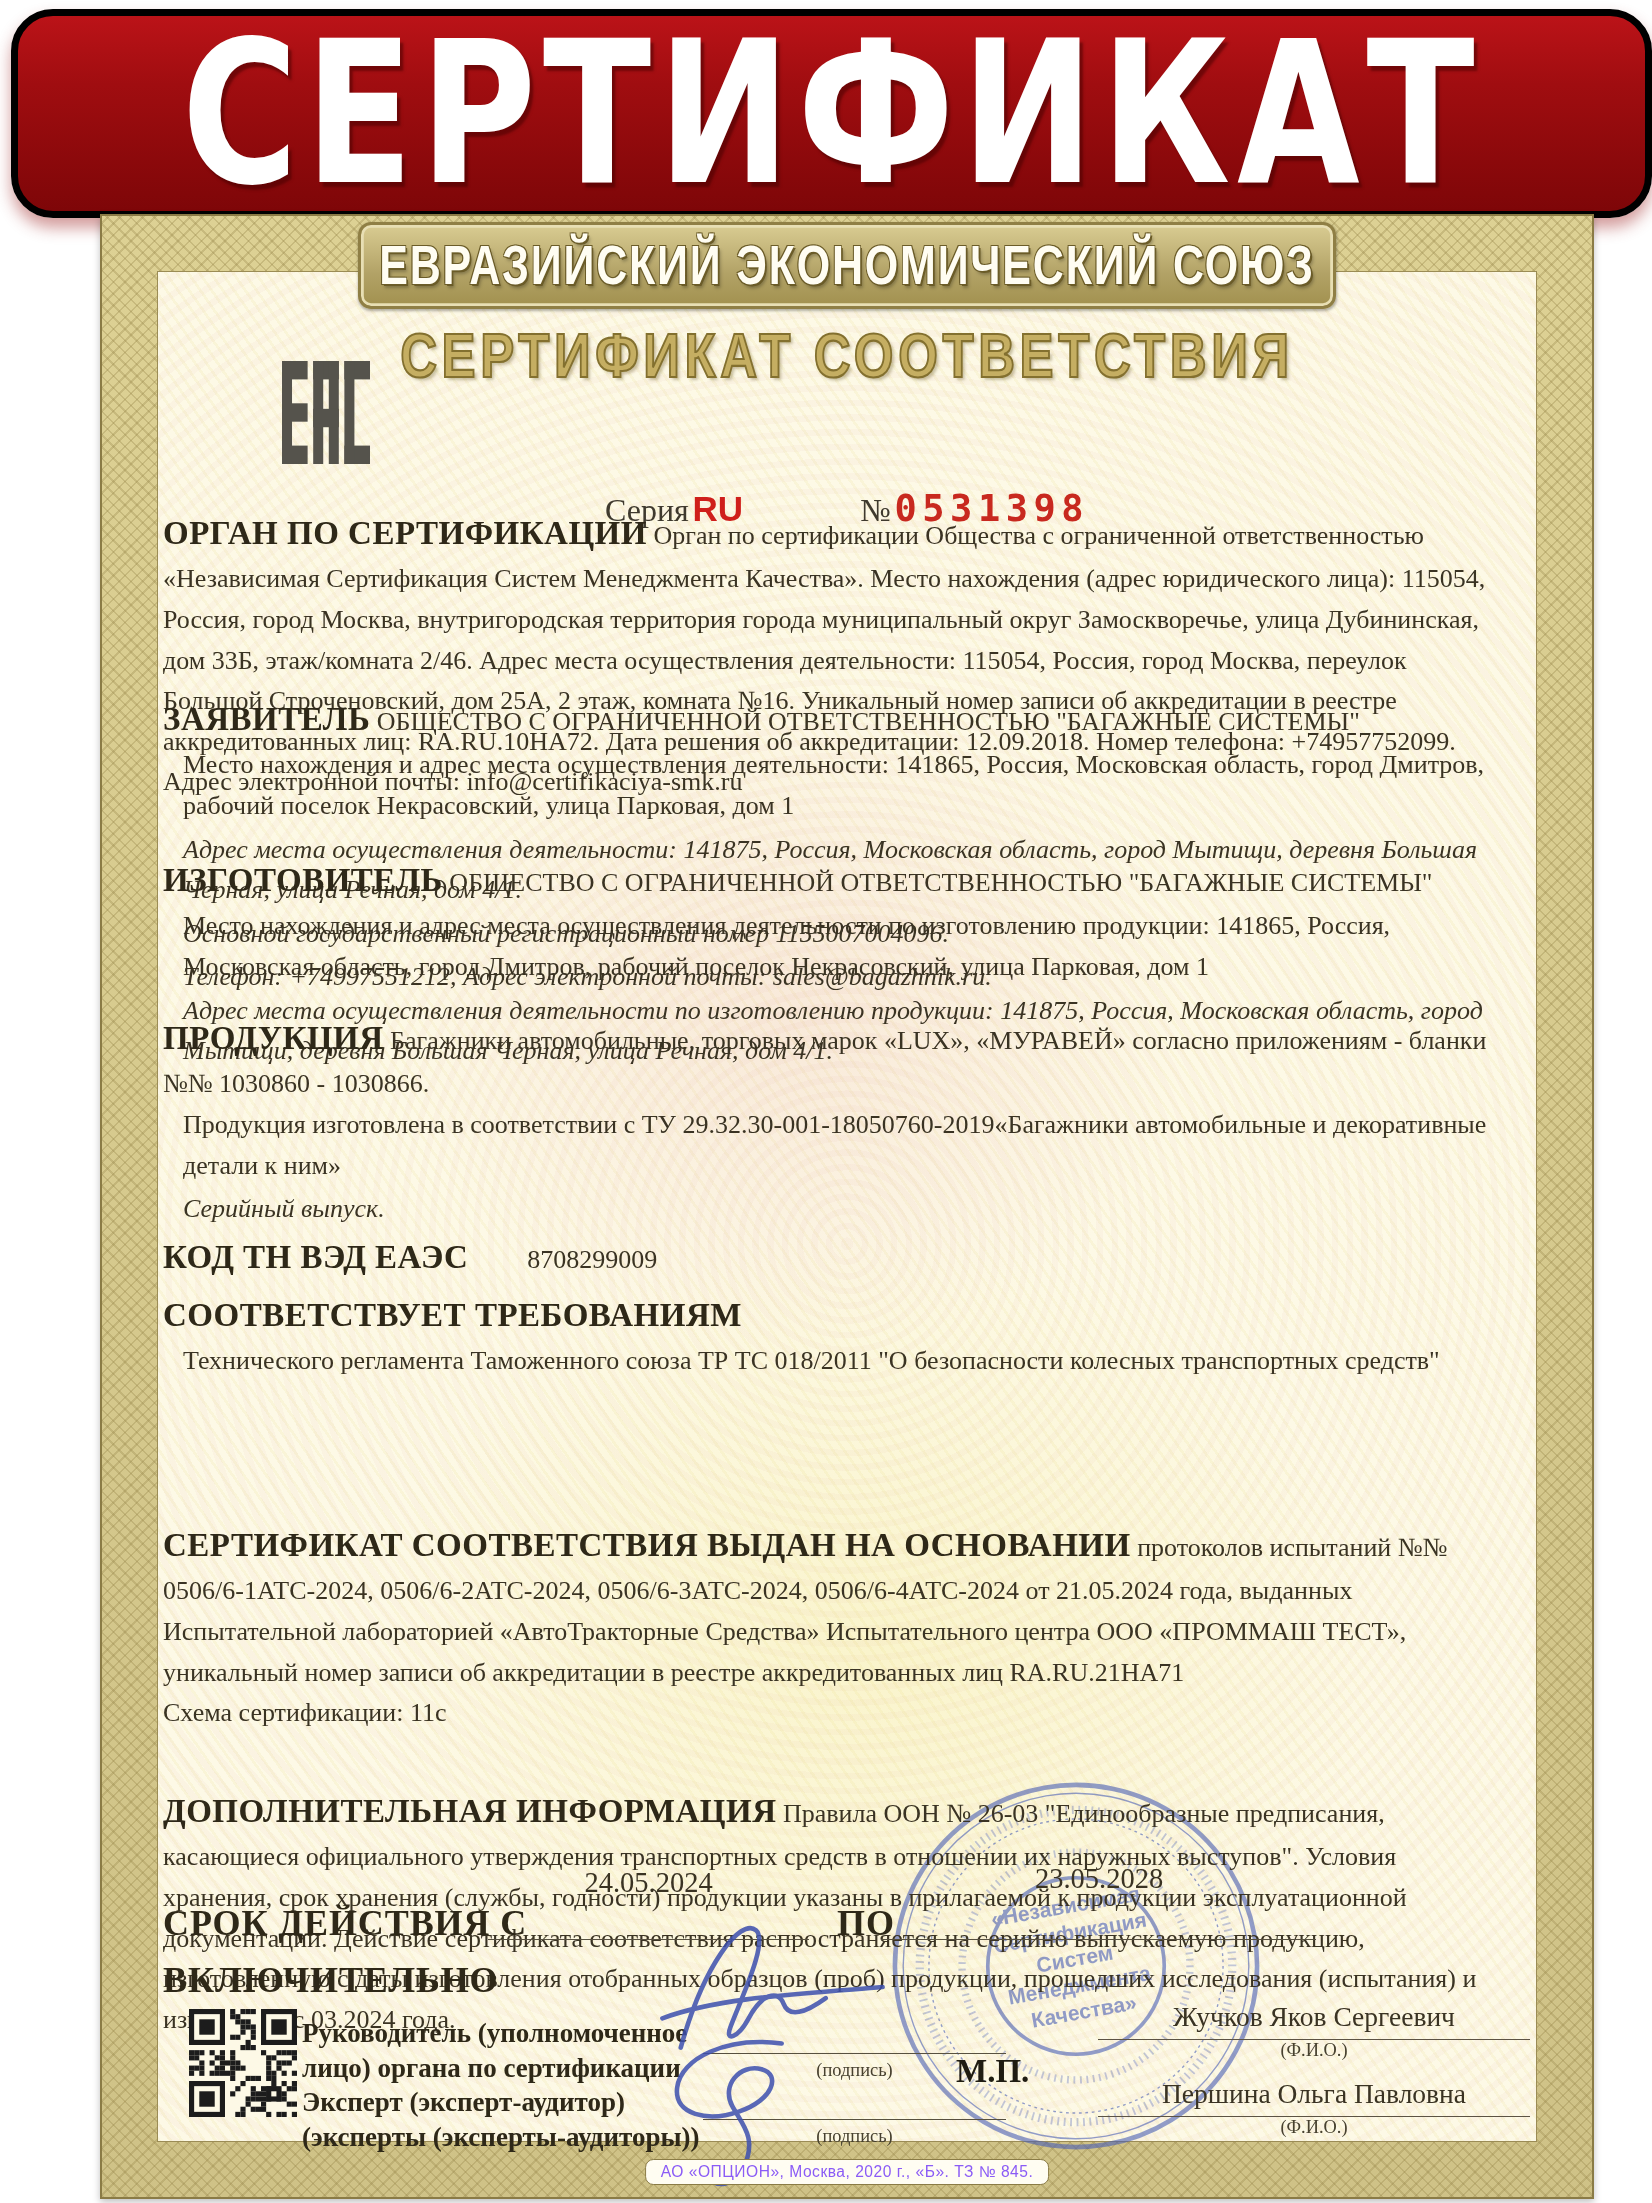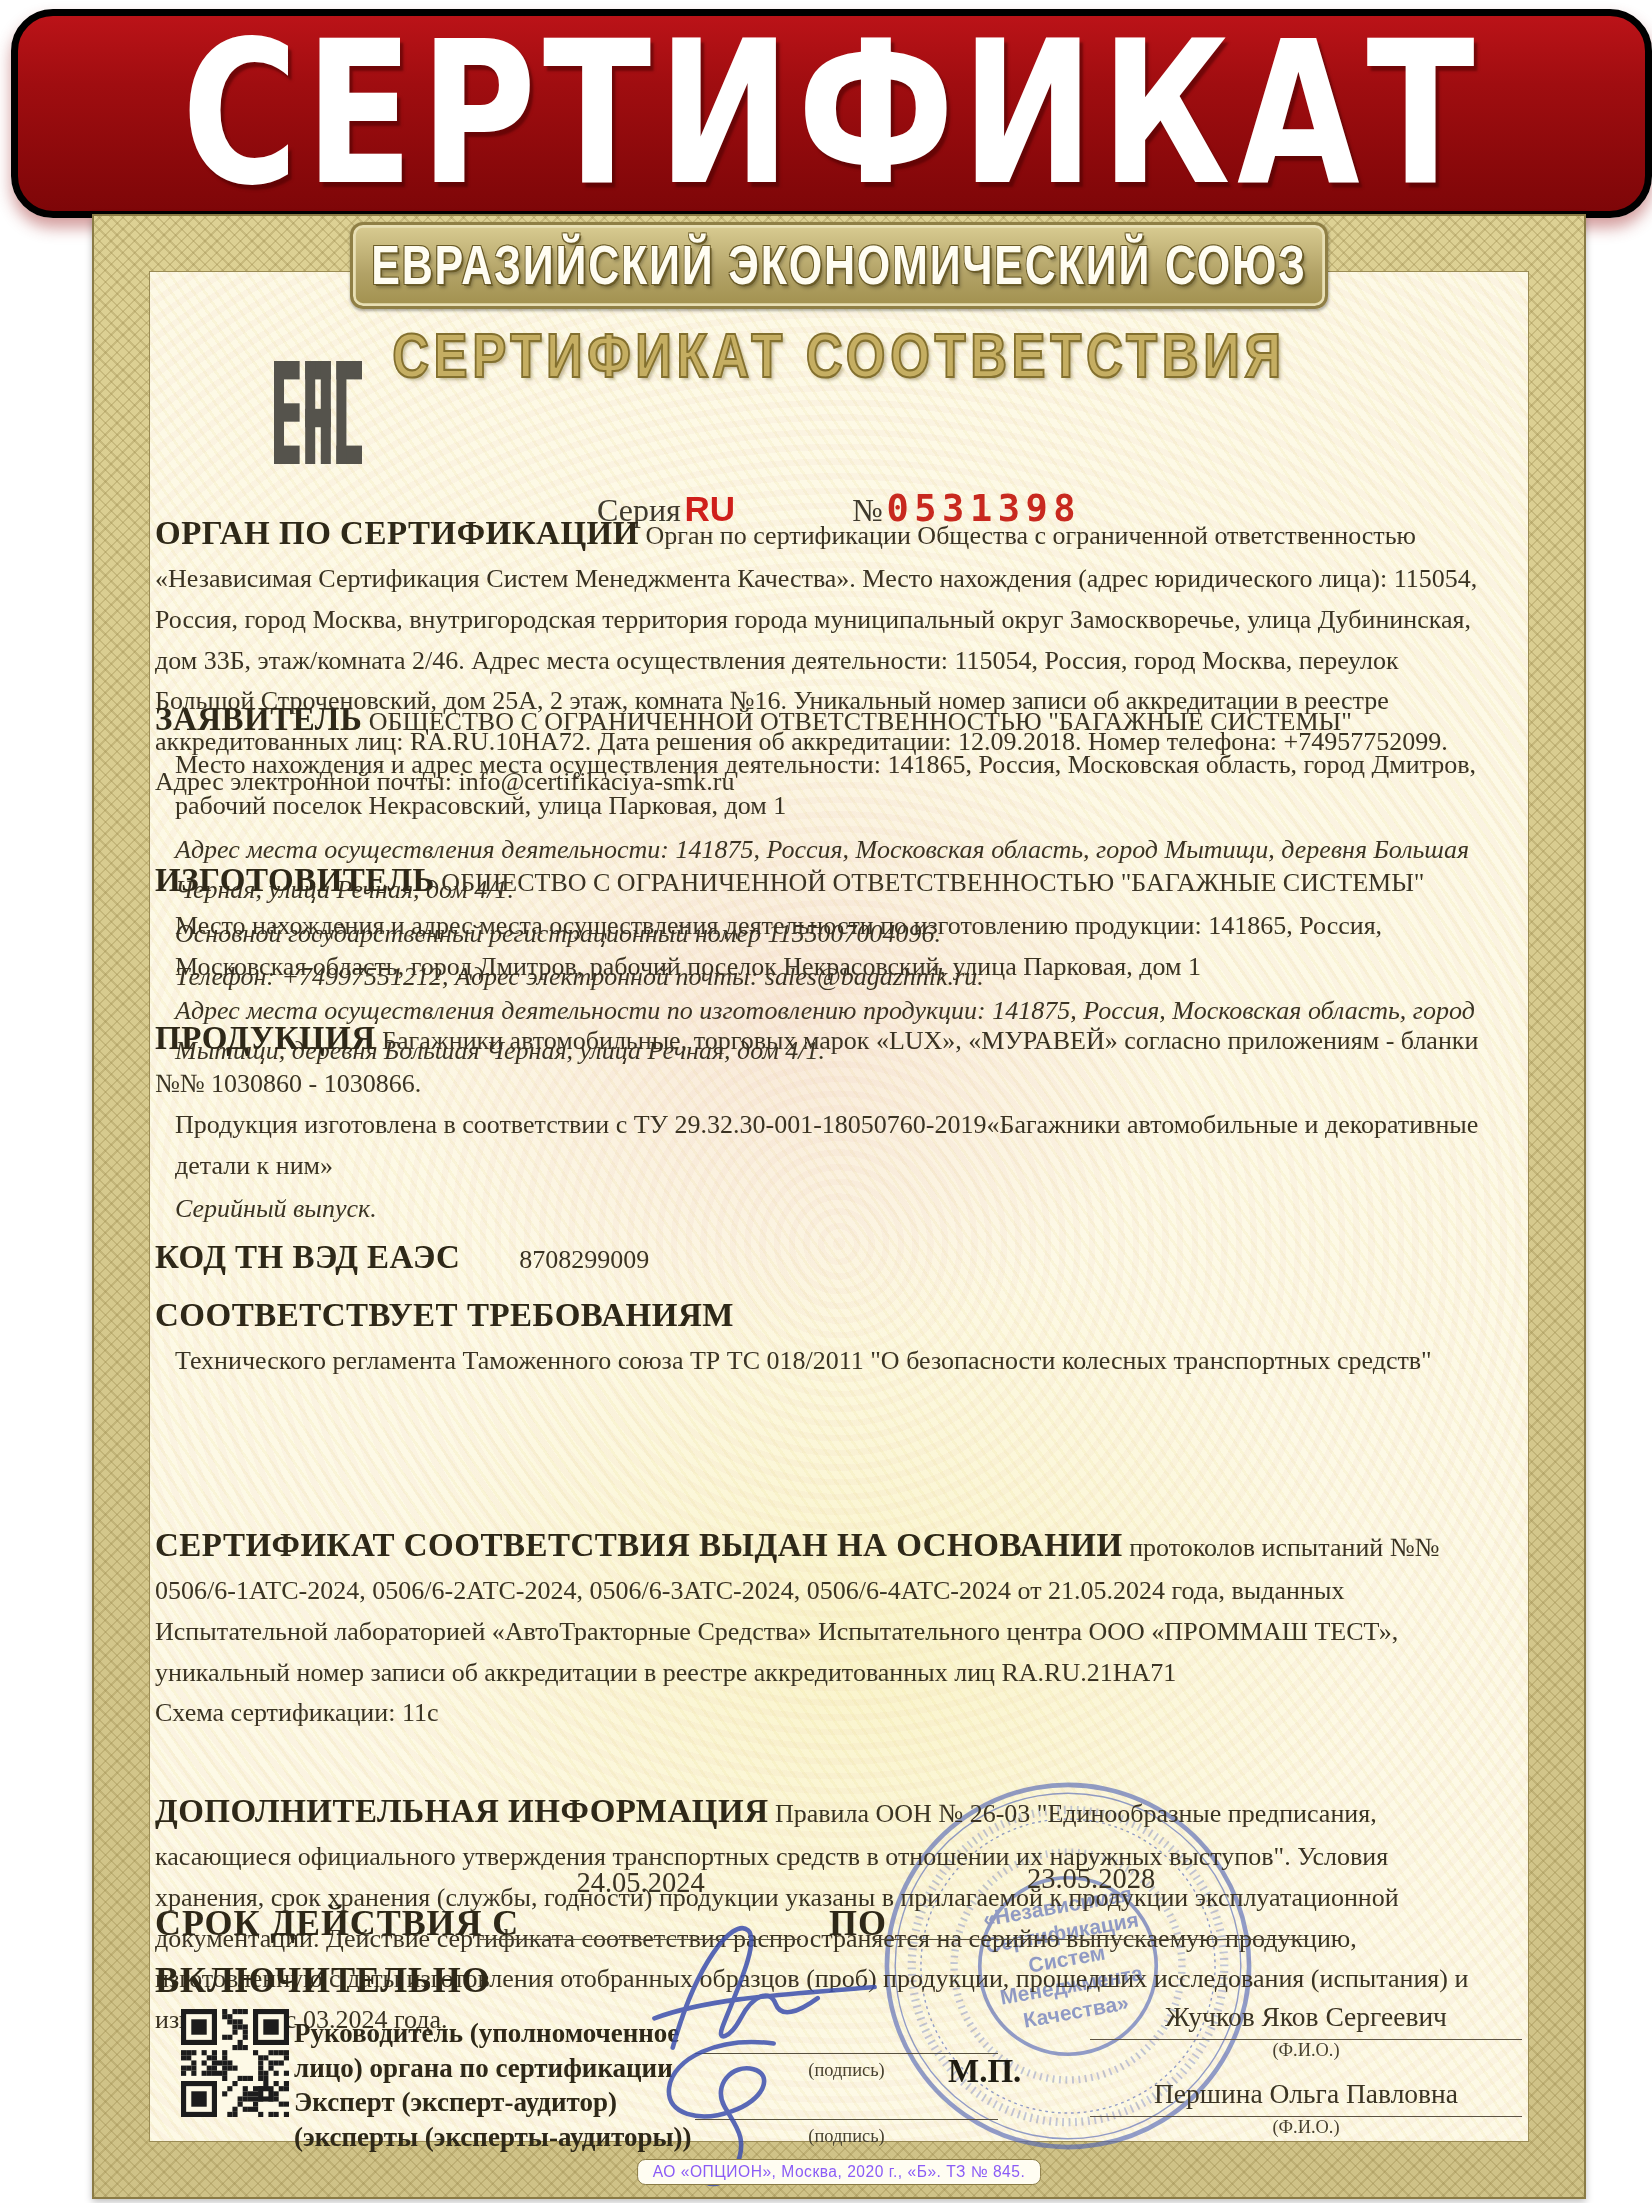--- a/index.html
+++ b/index.html
@@ -10,21 +10,21 @@
   .banner{position:absolute;left:11px;top:9.2px;width:1627px;height:195px;
     background:linear-gradient(#bb1318 0%,#a00d10 35%,#7e0608 100%);
     border:7.3px solid #000;border-radius:42px;
     box-shadow:0 9.2px 14.7px rgba(160,40,40,.45);
     display:flex;align-items:center;justify-content:center;}
   .banner span{display:inline-block;font-family:"DejaVu Sans",sans-serif;font-weight:bold;
     font-size:130px;color:#fff;letter-spacing:5.5px;transform:scale(1.22,1.52);
     text-shadow:2.8px 2.8px 1.8px rgba(70,0,0,.55);white-space:nowrap;}
 
   
-  .sheet{position:absolute;left:92px;top:214px;width:1490px;height:1981px;
+  .sheet{position:absolute;left:100px;top:214px;width:1490px;height:1981px;
     background:
       repeating-linear-gradient(45deg, rgba(150,133,72,.30) 0 1.8px, transparent 1.8px 8.3px),
       repeating-linear-gradient(-45deg, rgba(150,133,72,.30) 0 1.8px, transparent 1.8px 8.3px),
       linear-gradient(#ddd194,#cfc287);
     border:2.8px solid #8a7b45;box-shadow:0 2.8px 7.3px rgba(0,0,0,.25);}
   .sheet .inner{position:absolute;inset:55px;background:#fdf9e6;border:1.8px solid #9b8c55;
     background-image:
       radial-gradient(ellipse 569px 478px at 46% 40%, rgba(228,160,160,.18), transparent 70%),
       radial-gradient(ellipse 698px 588px at 52% 74%, rgba(238,226,110,.22), transparent 72%),
       repeating-radial-gradient(circle at 50% 52%, rgba(215,150,150,.06) 0 6.4px, transparent 6.4px 14.7px),

